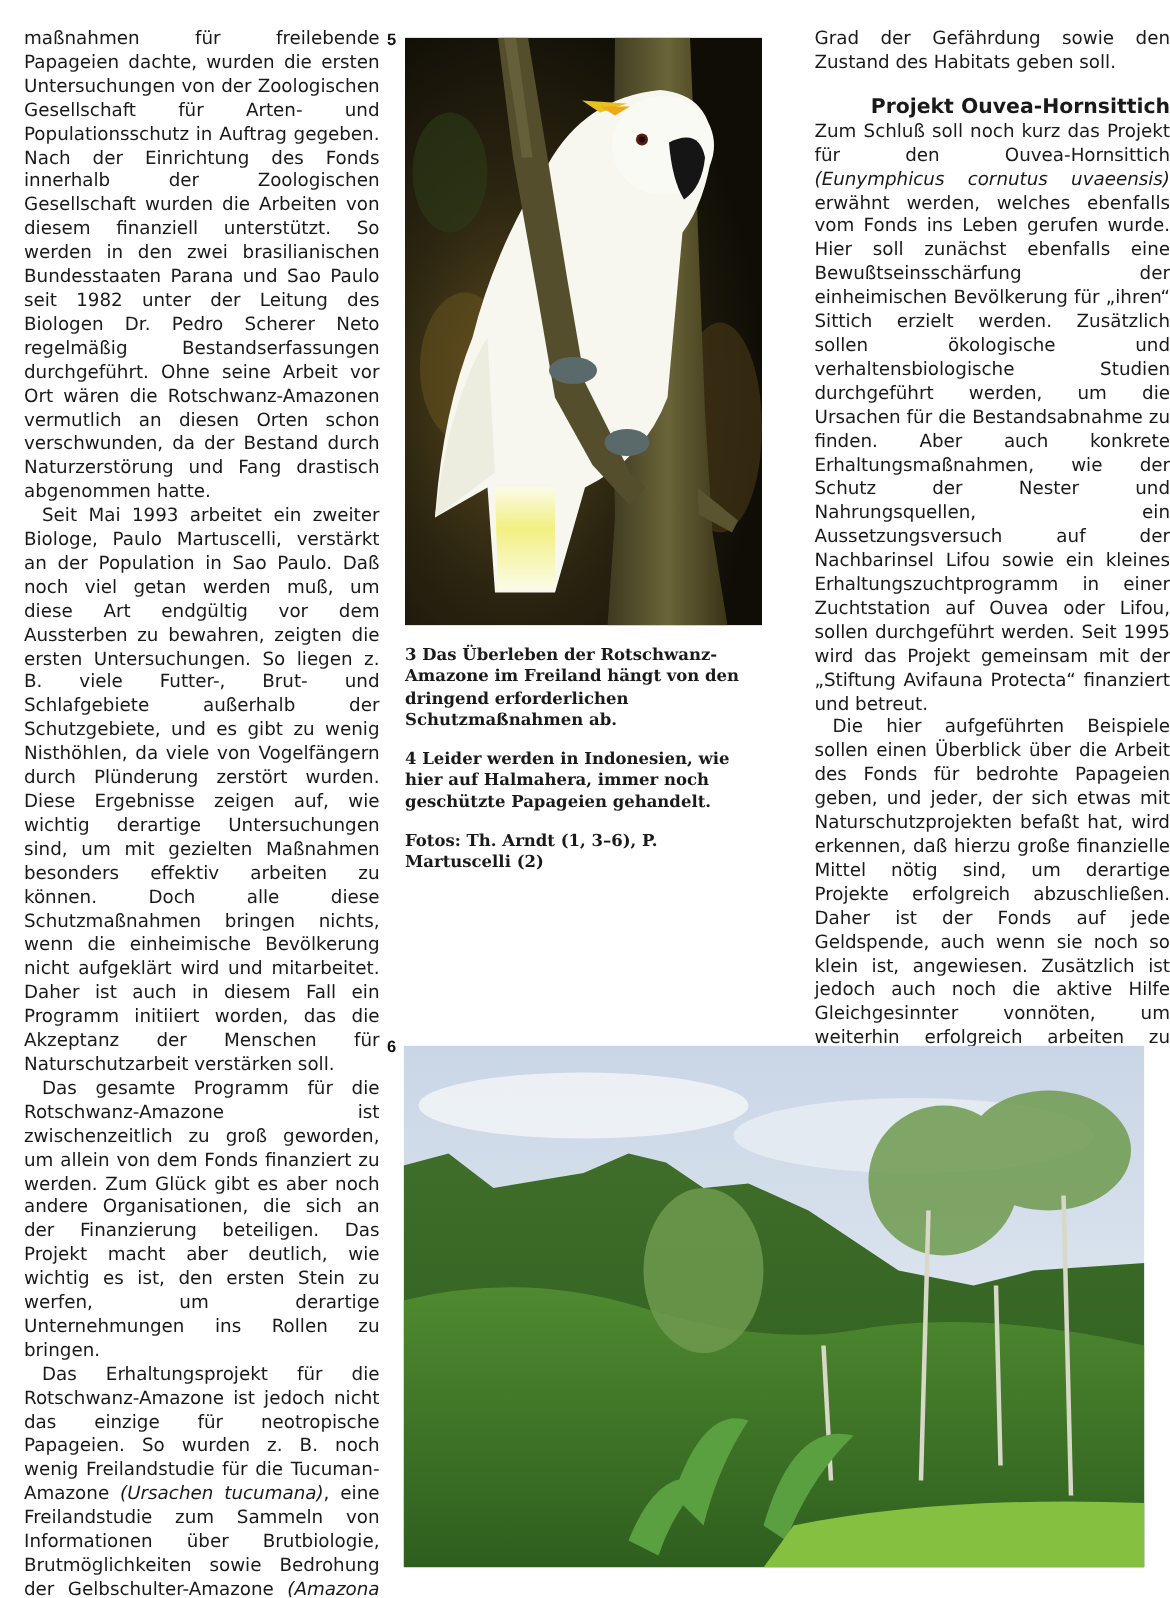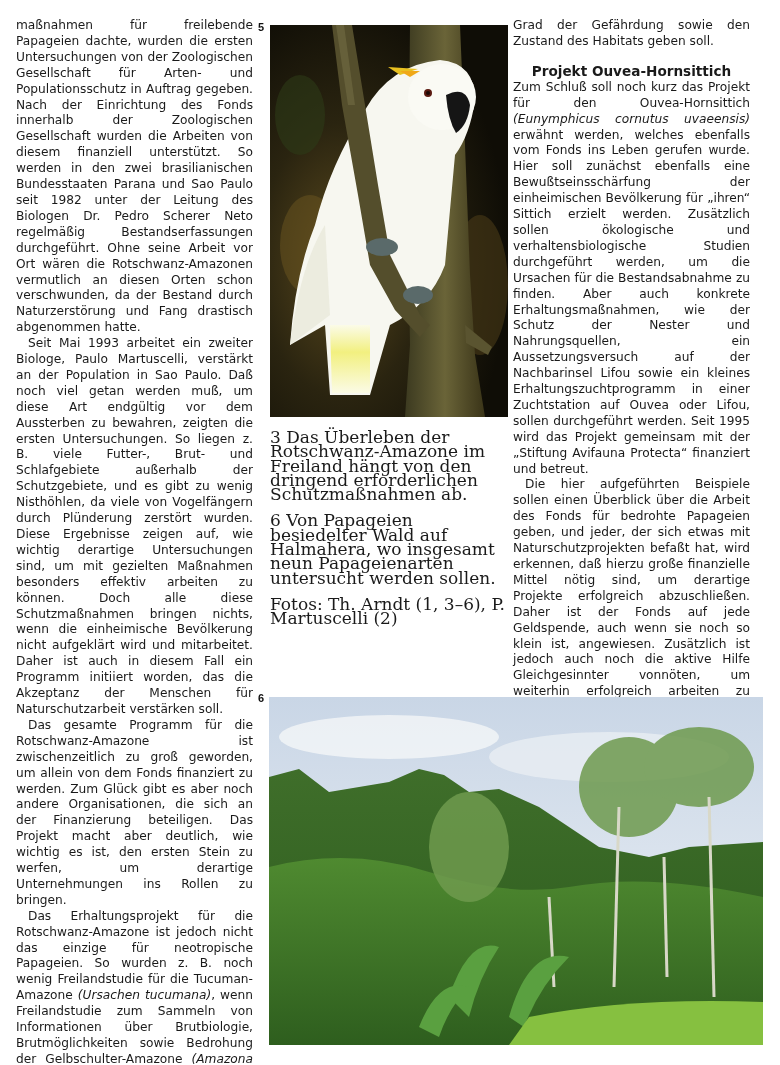--- a/index.html
+++ b/index.html
@@ -2,42 +2,42 @@
 <html><head>
 <meta charset="utf-8">
 <style>
   html, body { margin: 0; padding: 0; background: #ffffff; }
   body { width: 780px; height: 1065px; position: relative; overflow: hidden;
          font-family: "DejaVu Sans", sans-serif; color: #1a1a1a; }
   .col { position: absolute; font-size: 12.2px; line-height: 15.9px; text-align: justify; hyphens: manual; }
   .col p { margin: 0; }
   .col p.indent { text-indent: 12px; }
   #col-left { left: 16px; top: 18px; width: 237px; }
-  #col-right { left: 513px; top: 18px; width: 237px; }
-  .heading { font-weight: bold; font-size: 13.6px; line-height: 17px; margin-top: 13px !important; text-align: center; }
+  #col-right { left: 543px; top: 18px; width: 237px; }
+  .heading { font-weight: bold; font-size: 13.6px; line-height: 17px; margin-top: 13px !important; text-align: right; }
   i { }
   .fig-num { position: absolute; font-family: "Liberation Sans", sans-serif; font-weight: bold; font-size: 11px; color: #111; }
   #fig5-num { left: 258px; top: 21px; }
   #fig6-num { left: 258px; top: 692px; }
   .photo { position: absolute; overflow: hidden; }
   #photo-cockatoo { left: 270px; top: 25px; width: 238px; height: 392px; }
   #photo-forest { left: 269px; top: 697px; width: 494px; height: 348px; }
   .captions { position: absolute; left: 270px; top: 430px; width: 240px;
-              font-family: "DejaVu Serif", serif; font-weight: normal; font-size: 17px; line-height: 14.3px; color: #1a1a1a; }
+              font-family: "DejaVu Serif", serif; font-weight: bold; font-size: 11px; line-height: 14.3px; color: #1a1a1a; }
   .captions p { margin: 0 0 12px 0; }
 </style>
 </head>
 <body>
 
 <div id="col-left" class="col">
   <p>maßnahmen für freilebende Papageien dachte, wurden die ersten Untersuchungen von der Zoologischen Gesellschaft für Arten- und Populationsschutz in Auftrag gegeben. Nach der Einrichtung des Fonds innerhalb der Zoologischen Gesellschaft wurden die Arbeiten von diesem finanziell unterstützt. So werden in den zwei brasilianischen Bundesstaaten Parana und Sao Paulo seit 1982 unter der Leitung des Biologen Dr. Pedro Scherer Neto regelmäßig Bestandserfassungen durchgeführt. Ohne seine Arbeit vor Ort wären die Rotschwanz-Amazonen vermutlich an diesen Orten schon verschwunden, da der Bestand durch Naturzerstörung und Fang drastisch abgenommen hatte.</p>
   <p class="indent">Seit Mai 1993 arbeitet ein zweiter Biologe, Paulo Martuscelli, verstärkt an der Population in Sao Paulo. Daß noch viel getan werden muß, um diese Art endgültig vor dem Aussterben zu bewahren, zeigten die ersten Untersuchungen. So liegen z. B. viele Futter-, Brut- und Schlafgebiete außerhalb der Schutzgebiete, und es gibt zu wenig Nisthöhlen, da viele von Vogelfängern durch Plünderung zerstört wurden. Diese Ergebnisse zeigen auf, wie wichtig derartige Untersuchungen sind, um mit gezielten Maßnahmen besonders effektiv arbeiten zu können. Doch alle diese Schutzmaßnahmen bringen nichts, wenn die einheimische Bevölkerung nicht aufgeklärt wird und mitarbeitet. Daher ist auch in diesem Fall ein Programm initiiert worden, das die Akzeptanz der Menschen für Naturschutzarbeit verstärken soll.</p>
   <p class="indent">Das gesamte Programm für die Rotschwanz-Amazone ist zwischenzeitlich zu groß geworden, um allein von dem Fonds finanziert zu werden. Zum Glück gibt es aber noch andere Organisationen, die sich an der Finanzierung beteiligen. Das Projekt macht aber deutlich, wie wichtig es ist, den ersten Stein zu werfen, um derartige Unternehmungen ins Rollen zu bringen.</p>
   <p class="indent">
-    <span>Das Erhaltungsprojekt für die Rotschwanz-Amazone ist jedoch nicht das einzige für neotropische Papageien. So wurden z. B. noch wenig Freilandstudie für die Tucuman-Amazone </span><i>(Ursachen tucumana)</i><span>, wenn Freilandstudie zum Sammeln von Informationen über Brutbiologie, Brutmöglichkeiten sowie Bedrohung der Gelbschulter-Amazone </span><i>(Amazona barbadensis)</i>
+    <span>Das Erhaltungsprojekt für die Rotschwanz-Amazone ist jedoch nicht das einzige für neotropische Papageien. So wurden z. B. noch wenig Freilandstudie für die Tucuman-Amazone </span><i>(Ursachen tucumana)</i><span>, eine Freilandstudie zum Sammeln von Informationen über Brutbiologie, Brutmöglichkeiten sowie Bedrohung der Gelbschulter-Amazone </span><i>(Amazona barbadensis)</i>
   </p>
 
 </div>
 
 <div id="fig5-num" class="fig-num">5</div>
 <div id="photo-cockatoo" class="photo">
   <svg width="238" height="392" viewBox="0 0 238 392" xmlns="http://www.w3.org/2000/svg">
     <defs>
       <radialGradient id="bgGlow" cx="0.3" cy="0.6" r="0.7">
         <stop offset="0" stop-color="#5b4a1e"></stop>
@@ -80,21 +80,21 @@
     <path d="M62 0 L82 0 L95 80 L108 160 L120 230 L150 290 L160 300 L150 312 L125 285 L100 240 L88 170 L72 80 Z" fill="#544e2c"></path>
     <path d="M66 0 L74 0 L85 80 L78 80 Z" fill="#6e6840" opacity="0.7"></path>
 
     <ellipse cx="112" cy="222" rx="16" ry="9" fill="#5a6a6a"></ellipse>
     <ellipse cx="148" cy="270" rx="15" ry="9" fill="#5a6a6a"></ellipse>
   </svg>
 </div>
 
 <div class="captions">
   <p>3  Das Überleben der Rotschwanz-Amazone im Freiland hängt von den dringend erforderlichen Schutzmaßnahmen ab.</p>
-  <p>6  Von Papageien besiedelter Wald auf Halmahera, wo insgesamt neun Papageienarten untersucht werden sollen.</p>
+  <p>4  Leider werden in Indonesien, wie hier auf Halmahera, immer noch geschützte Papageien gehandelt.</p>
   <p>Fotos: Th. Arndt (1, 3–6), P. Martuscelli (2)</p>
 </div>
 
 <div id="col-right" class="col">
   <p>Grad der Gefährdung sowie den Zustand des Habitats geben soll.</p>
   <p class="heading">Projekt Ouvea-Hornsittich</p>
   <p>
     <span>Zum Schluß soll noch kurz das Projekt für den Ouvea-Hornsittich </span><i>(Eunymphicus cornutus uvaeensis)</i><span> erwähnt werden, welches ebenfalls vom Fonds ins Leben gerufen wurde. Hier soll zunächst ebenfalls eine Bewußtseinsschärfung der einheimischen Bevölkerung für „ihren“ Sittich erzielt werden. Zusätzlich sollen ökologische und verhaltensbiologische Studien durchgeführt werden, um die Ursachen für die Bestandsabnahme zu finden. Aber auch konkrete Erhaltungsmaßnahmen, wie der Schutz der Nester und Nahrungsquellen, ein Aussetzungsversuch auf der Nachbarinsel Lifou sowie ein kleines Erhaltungszuchtprogramm in einer Zuchtstation auf Ouvea oder Lifou, sollen durchgeführt werden. Seit 1995 wird das Projekt gemeinsam mit der „Stiftung Avifauna Protecta“ finanziert und betreut.</span>
   </p>
   <p class="indent">Die hier aufgeführten Beispiele sollen einen Überblick über die Arbeit des Fonds für bedrohte Papageien geben, und jeder, der sich etwas mit Naturschutzprojekten befaßt hat, wird erkennen, daß hierzu große finanzielle Mittel nötig sind, um derartige Projekte erfolgreich abzuschließen. Daher ist der Fonds auf jede Geldspende, auch wenn sie noch so klein ist, angewiesen. Zusätzlich ist jedoch auch noch die aktive Hilfe Gleichgesinnter vonnöten, um weiterhin erfolgreich arbeiten zu können.</p>

